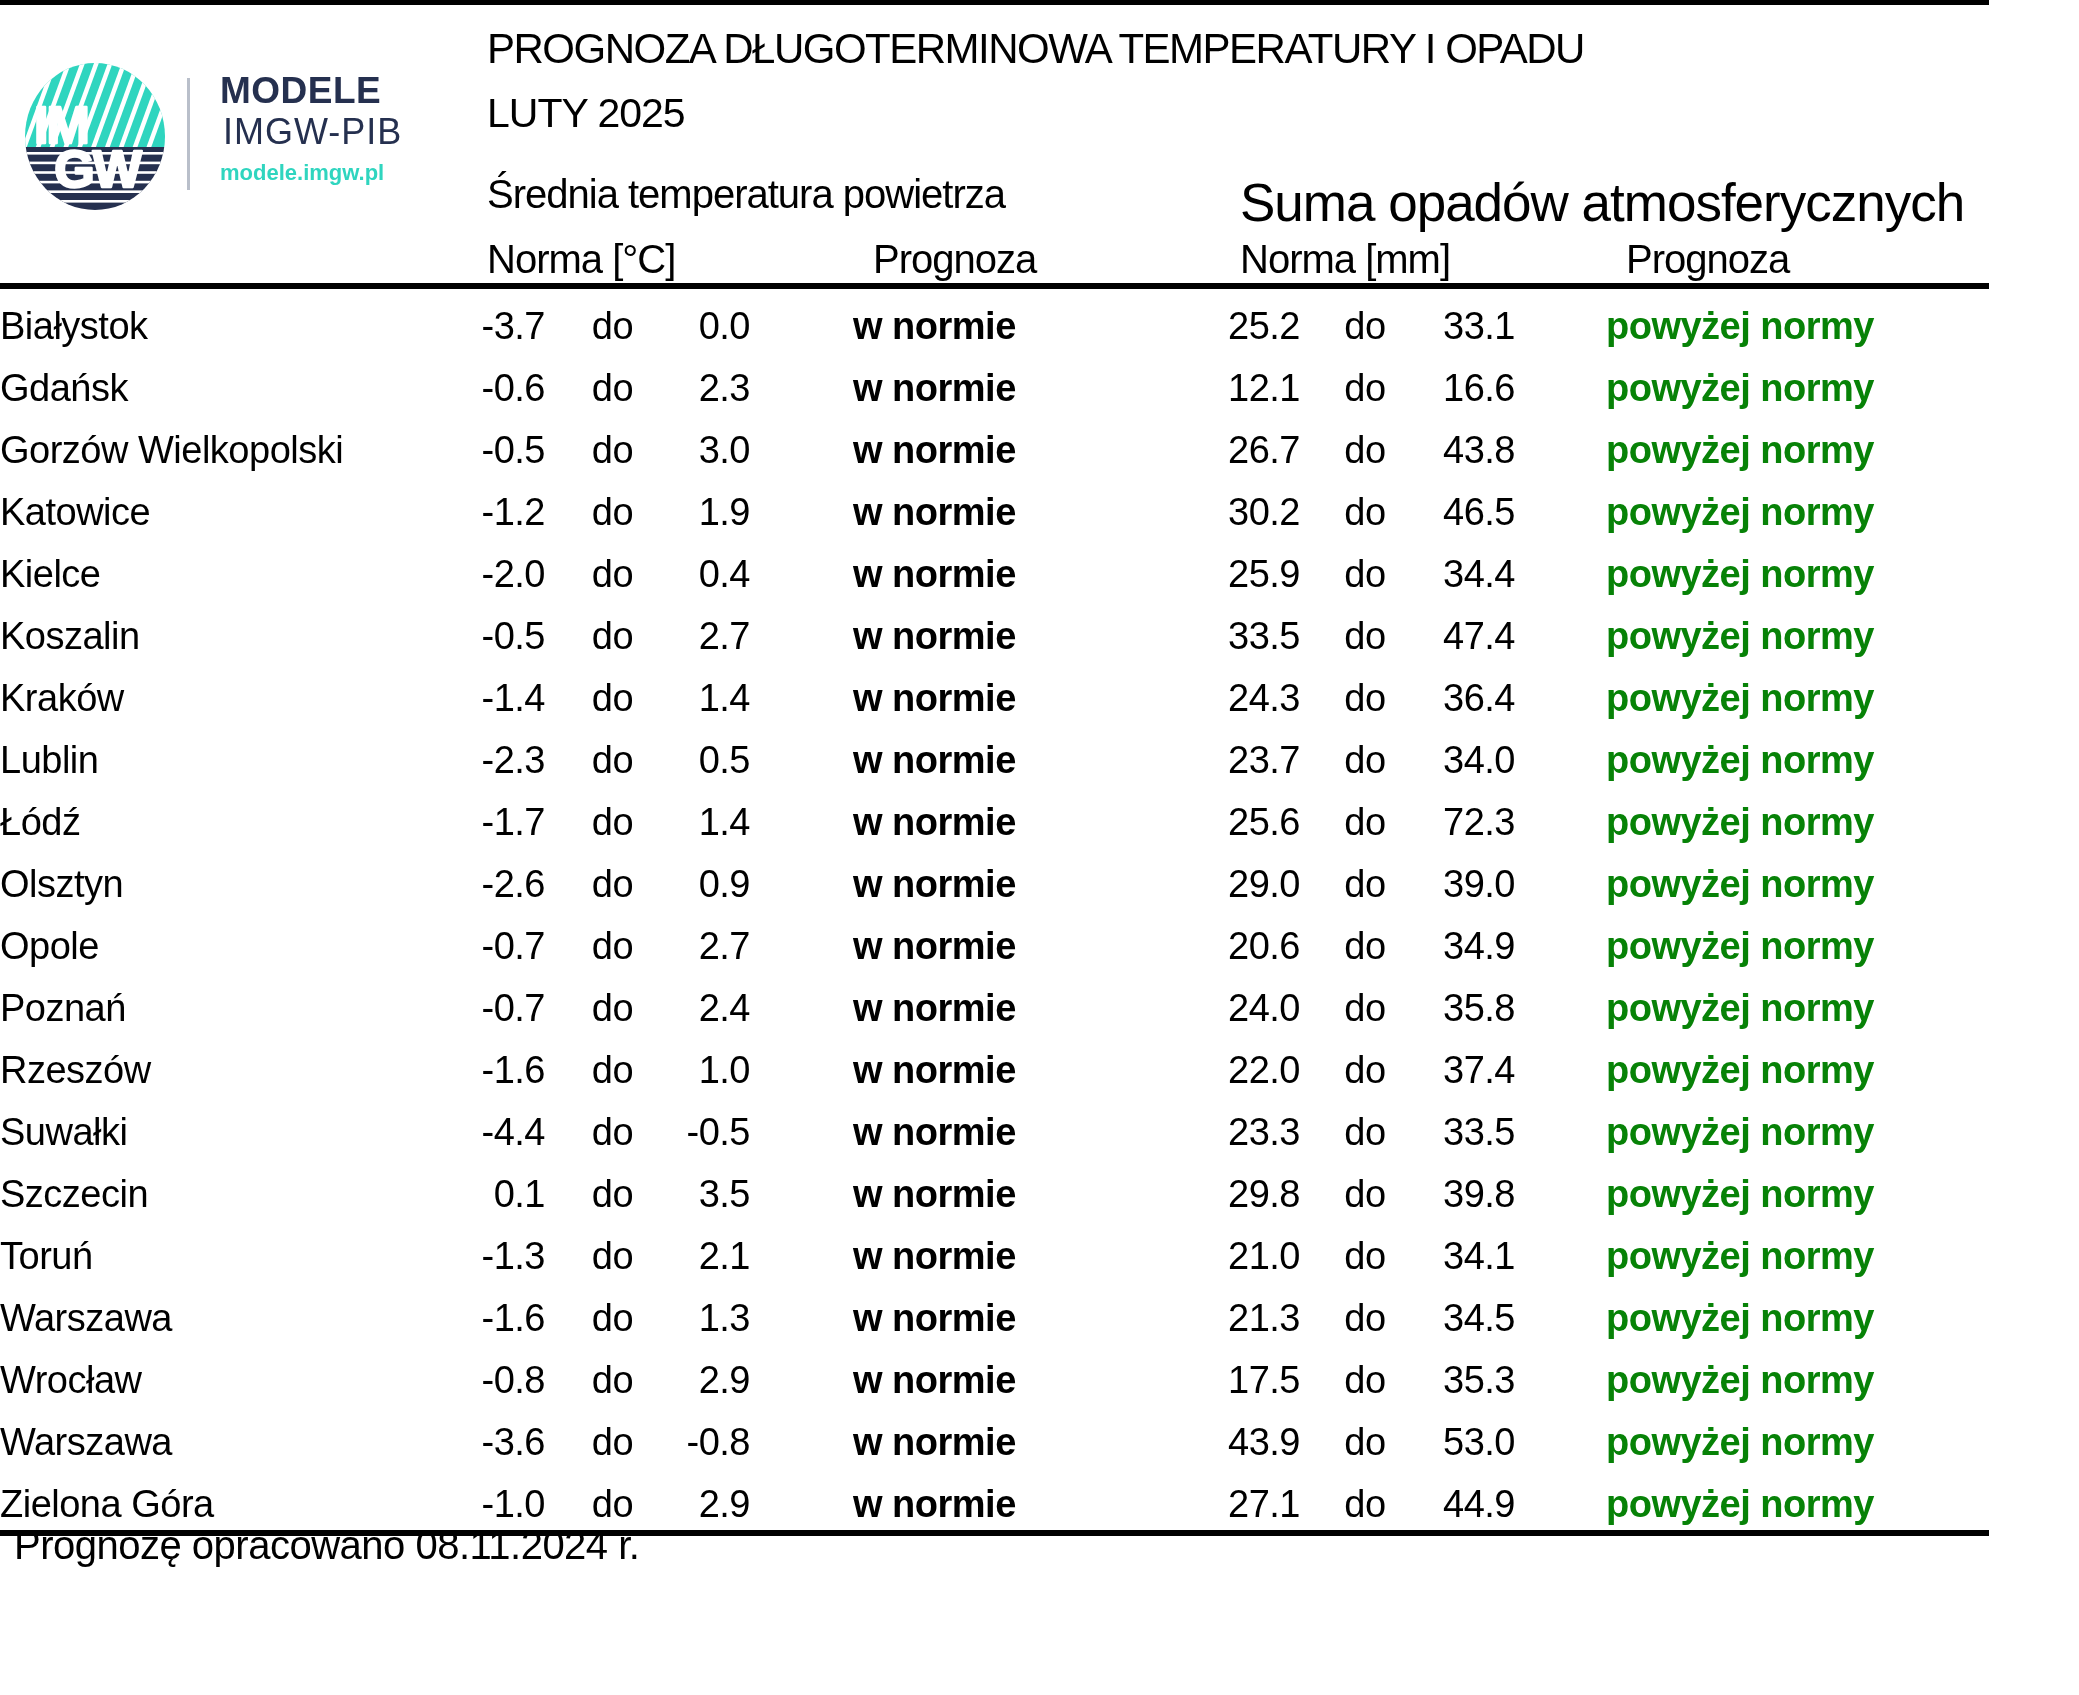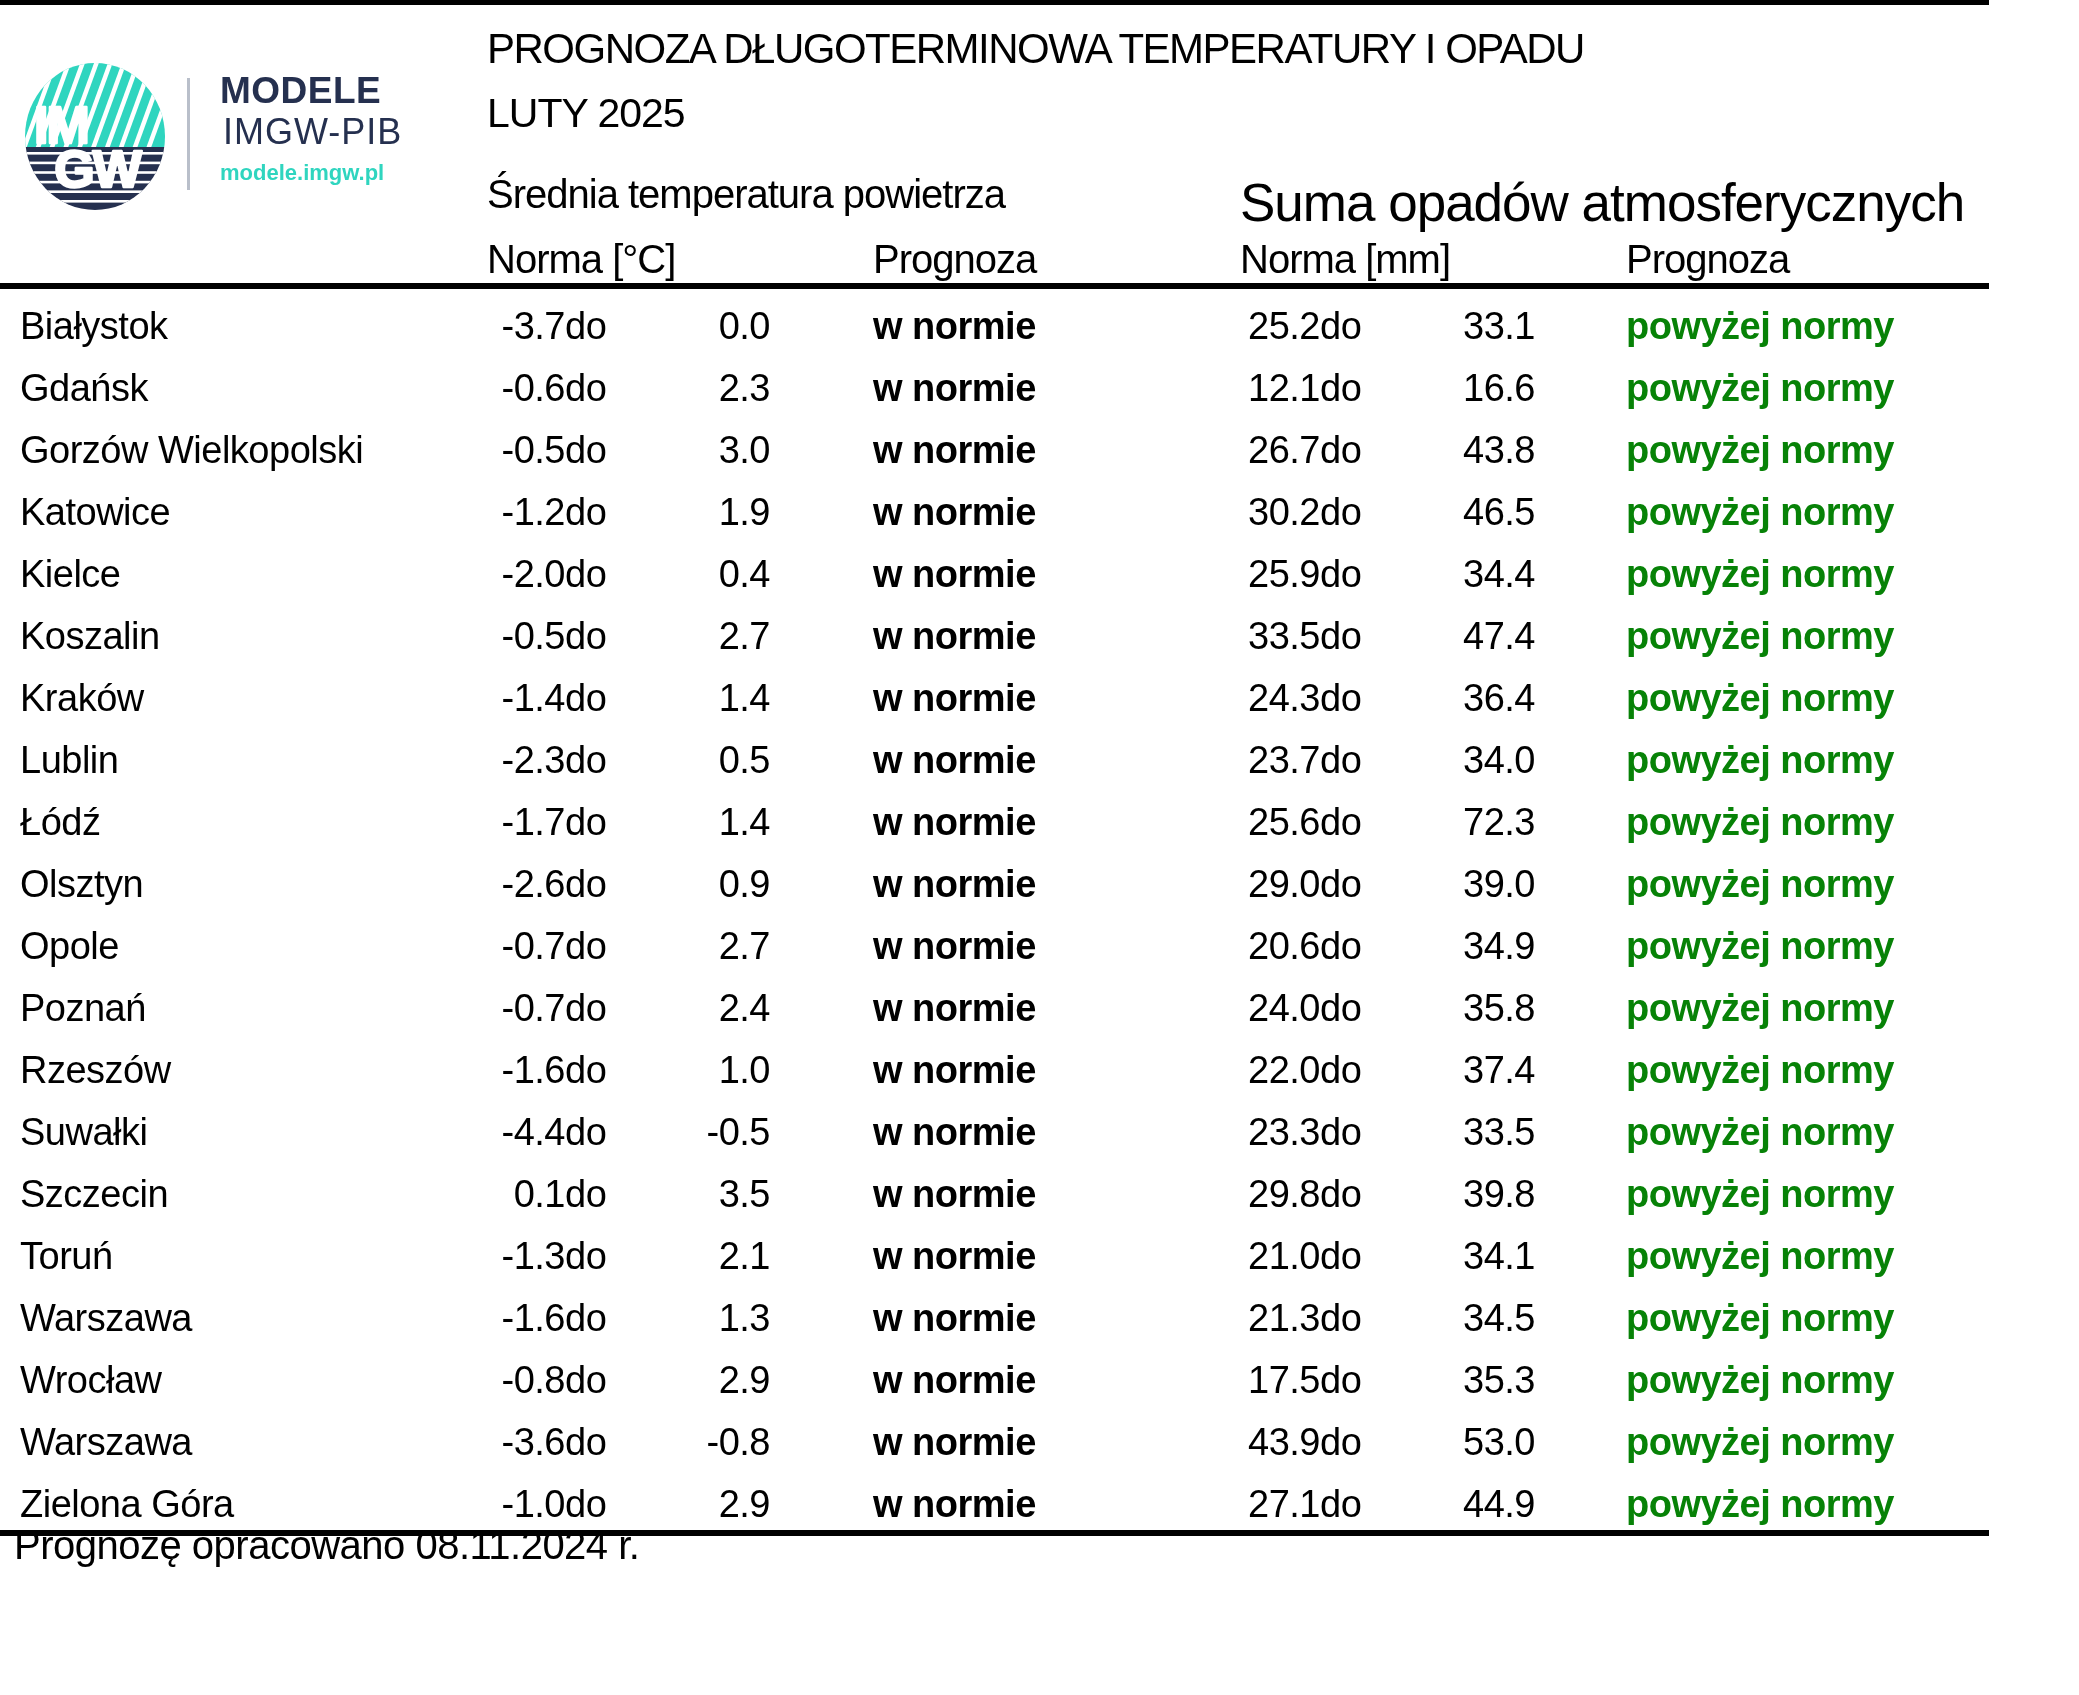--- a/index.html
+++ b/index.html
@@ -24,27 +24,27 @@
   .period { position:absolute; left:487px; top:90px;  font-size:41px; font-weight:normal; letter-spacing:-1px; }
   .group-temp   { position:absolute; left:487px;  top:172px; font-size:40px; letter-spacing:-1px; }
   .group-precip { position:absolute; left:1240px; top:172px; font-size:53px; letter-spacing:-1px;text-align:center; }
   .sub { position:absolute; top:237px; font-size:40px; letter-spacing:-1px; }
   .sub-tnorm { left:487px; }
   .sub-tprog { left:873px; }
   .sub-pnorm { left:1240px; }
   .sub-pprog { left:1626px; }
 
   
-  .rows { position:absolute; left:0; top:295px; width:1669px; height:1240px; padding-left:20px; }
+  .rows { position:absolute; left:0; top:295px; width:1669px; height:1240px; }
   .row { display:grid; grid-template-columns:430px 115px 135px 70px 420px 130px 130px 85px auto;
          height:62px; line-height:62px; font-size:38px; letter-spacing:-0.5px; white-space:nowrap; }
   .cell { overflow:visible; }
   .city { text-align:left; }
   .num  { text-align:right; }
-  .sep  { text-align:left; }
+  .sep  { text-align:center; }
   .fc-temp   { padding-left:103px; font-weight:bold; }
   .fc-precip { padding-left:91px; font-weight:bold; color:var(--green); }
 
   .footer-note { position:absolute; left:14px; top:1523px; font-size:40px; letter-spacing:-0.5px; }
 
   .logo-text { font-family:"Liberation Sans", sans-serif; font-weight:bold; fill:#fff;
                stroke:#fff; stroke-width:2.5; stroke-linejoin:round; text-anchor:middle; }
 </style>
 </head>
 <body>

